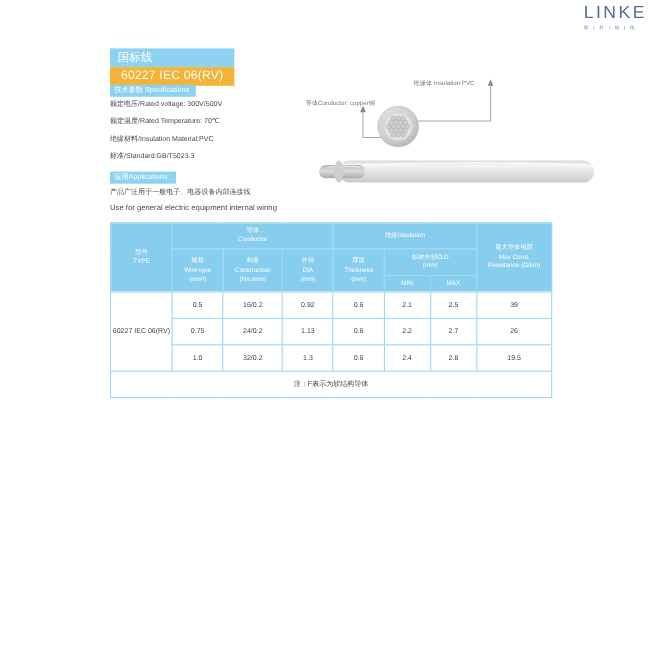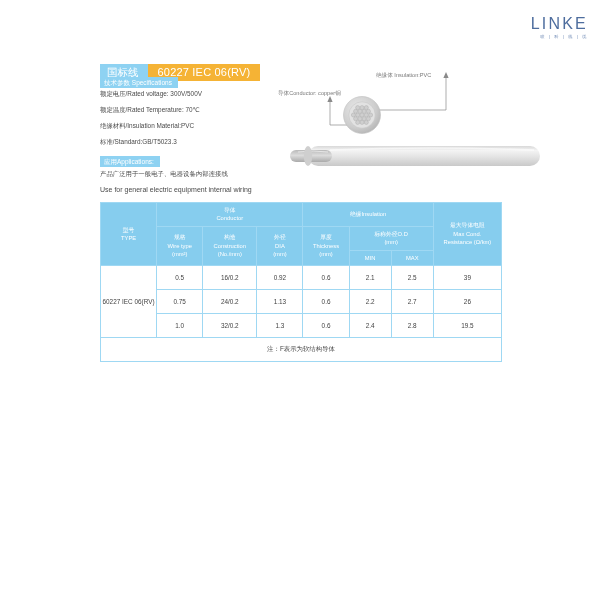--- a/index.html
+++ b/index.html
@@ -27,44 +27,44 @@
     top: 8px;
     text-align: center;
     font-size: 7.5px;
     color: #5a5a5a;
     letter-spacing: .1px;
   }
   .logo {
     position: absolute;
     right: 12px;
     top: 4px;
-    text-align: right;
+    text-align: left;
     line-height: 1;
-    margin-top: 12px;
   }
   .logo-word {
     font-size: 16px;
     letter-spacing: 2.2px;
     color: #4e6d9e;
     font-weight: 400;
   }
   .logo-sub {
     font-size: 4.2px;
     color: #6f8ab5;
     letter-spacing: 1.6px;
     margin-top: 2.5px;
   }
 
   
   .title-band {
     position: absolute;
     left: 100px;
-    top: 64px;
+    top: 44px;
     display: flex;
     height: 17px;
+    flex-direction: column;
   }
   .band-cn {
     background: #8ed2f2;
     color: #ffffff;
     font-size: 10.5px;
     line-height: 17px;
     padding: 0 9px 0 7px;
     white-space: nowrap;
   }
   .band-en {

